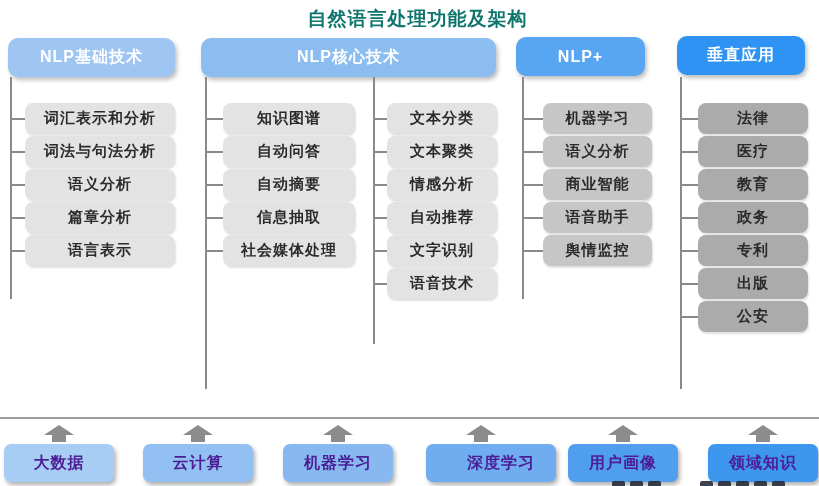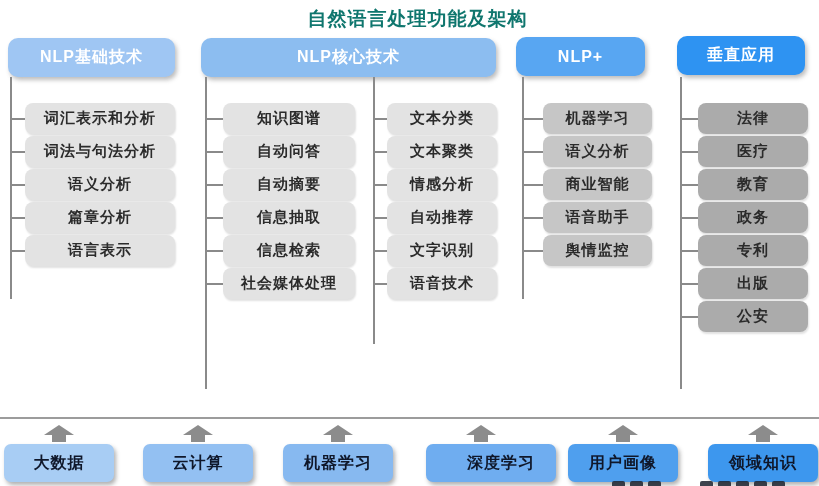--- a/index.html
+++ b/index.html
@@ -57,21 +57,21 @@
   .divider{position:absolute;left:0;top:417px;width:819px;height:2px;background:#9c9c9c;}
   
   .arrow{position:absolute;top:425px;width:0;height:0;
     border-left:15px solid transparent;border-right:15px solid transparent;
     border-bottom:10px solid #8c8c8c;}
   .arrow::after{content:"";position:absolute;left:-7px;top:10px;width:14px;height:7px;background:#8c8c8c;}
   
   .fbox{
     position:absolute;top:444px;width:110px;height:38px;border-radius:7px;
     display:flex;align-items:center;justify-content:center;
-    color:#0f172a;font-size:16px;font-weight:600;letter-spacing:1px;
+    color:#4c1d95;font-size:16px;font-weight:600;letter-spacing:1px;
     box-shadow:2px 3px 4px rgba(60,60,60,0.4);
   }
   .f0{left:4px;background:#a8cdf4;}
   .f1{left:143px;background:#93c0f2;}
   .f2{left:283px;background:#87b9f0;}
   .f3{left:426px;background:#6fadf0;padding-left:20px;}
   .f4{left:568px;background:#4f9fee;}
   .f5{left:708px;background:#3d97ee;}
   
   .wm{position:absolute;top:479px;height:7px;overflow:hidden;filter:blur(0.6px);opacity:0.85;}
@@ -95,21 +95,20 @@
   </div>
 
   <div class="hdr h2">NLP核心技术</div>
   <div class="vline vl2l"></div>
   <div class="vline vl2r"></div>
   <div class="stack s2l">
     <div class="item g1">知识图谱</div>
     <div class="item g1">自动问答</div>
     <div class="item g1">自动摘要</div>
     <div class="item g1">信息抽取</div>
-    <div class="item g1">信息检索</div>
     <div class="item g1">社会媒体处理</div>
   </div>
   <div class="stack s2r">
     <div class="item g1">文本分类</div>
     <div class="item g1">文本聚类</div>
     <div class="item g1">情感分析</div>
     <div class="item g1">自动推荐</div>
     <div class="item g1">文字识别</div>
     <div class="item g1">语音技术</div>
   </div>

